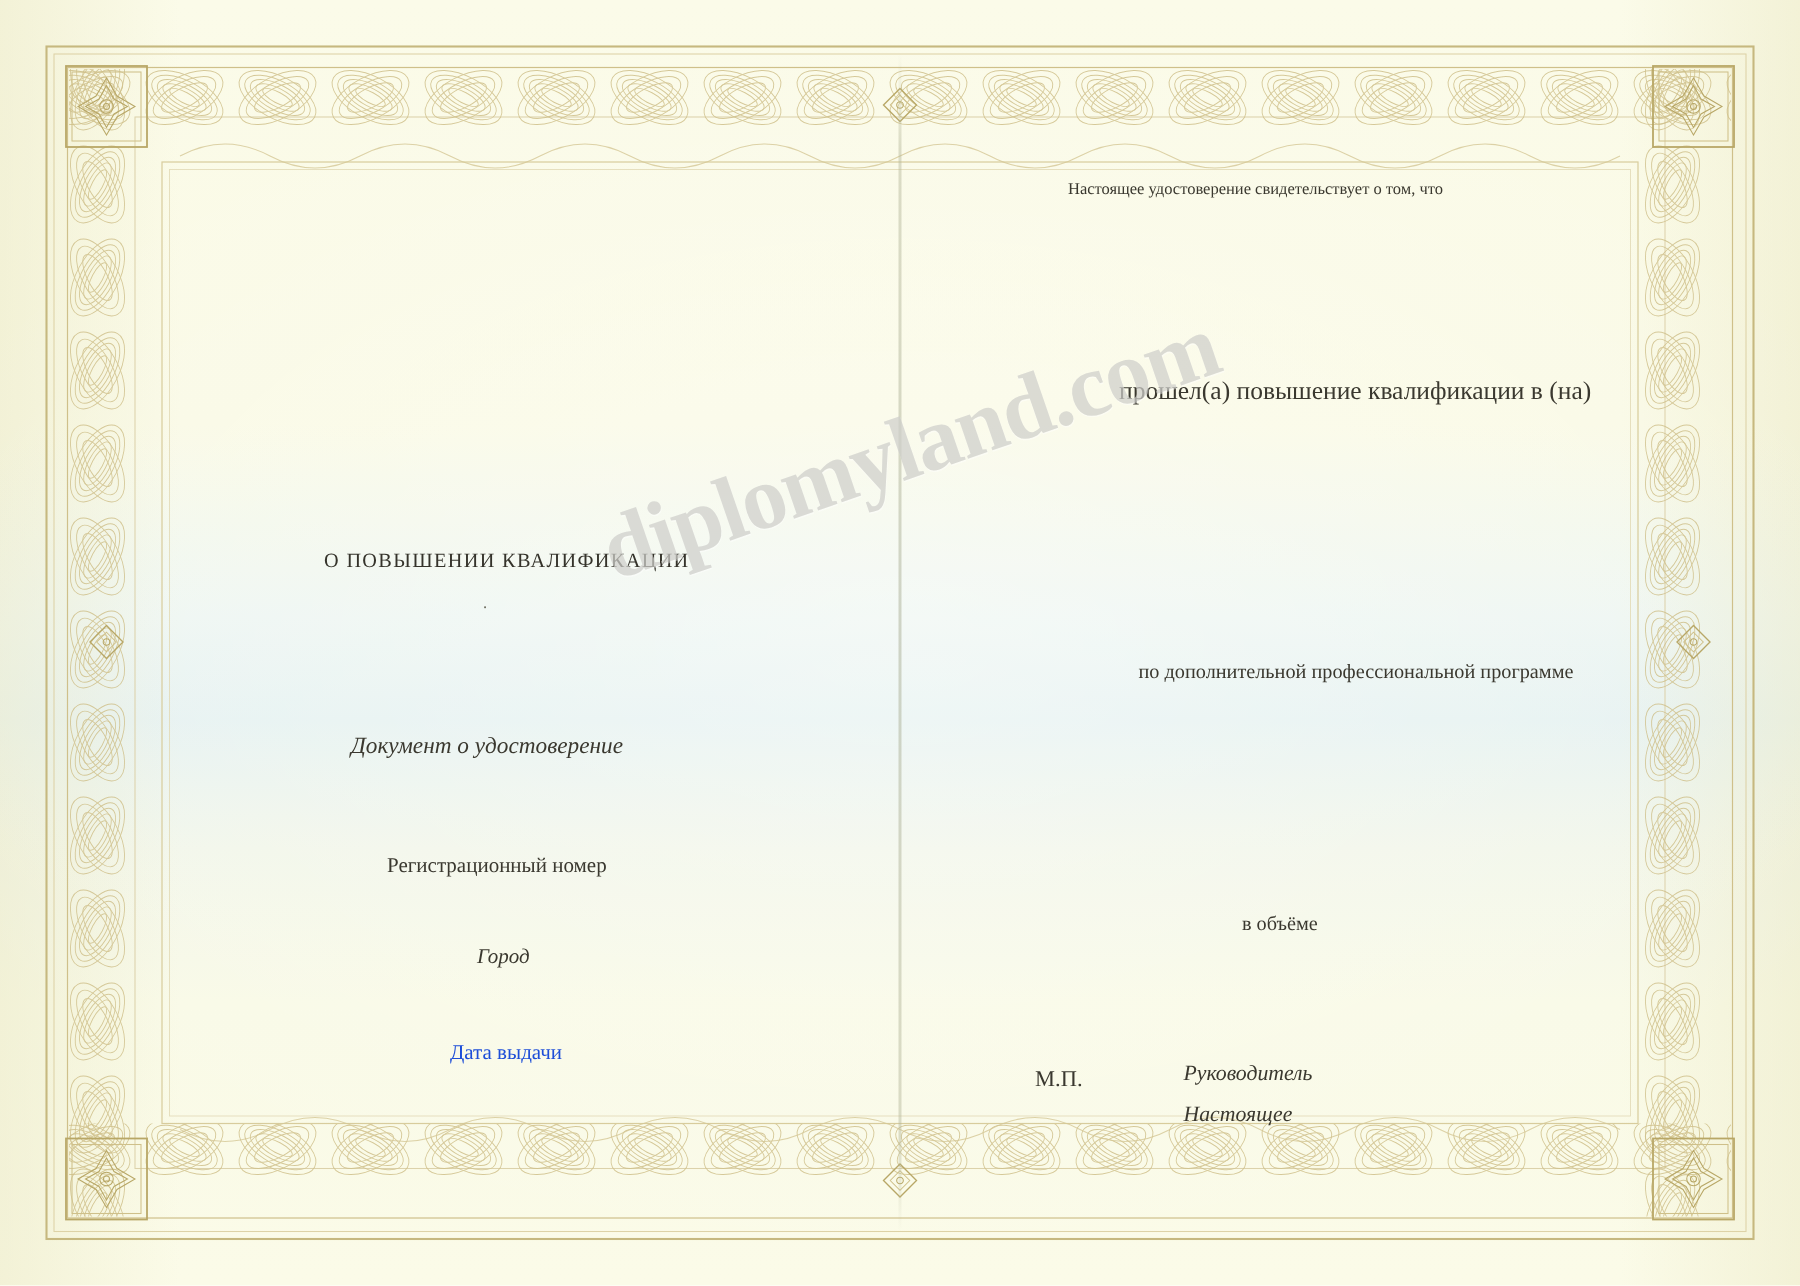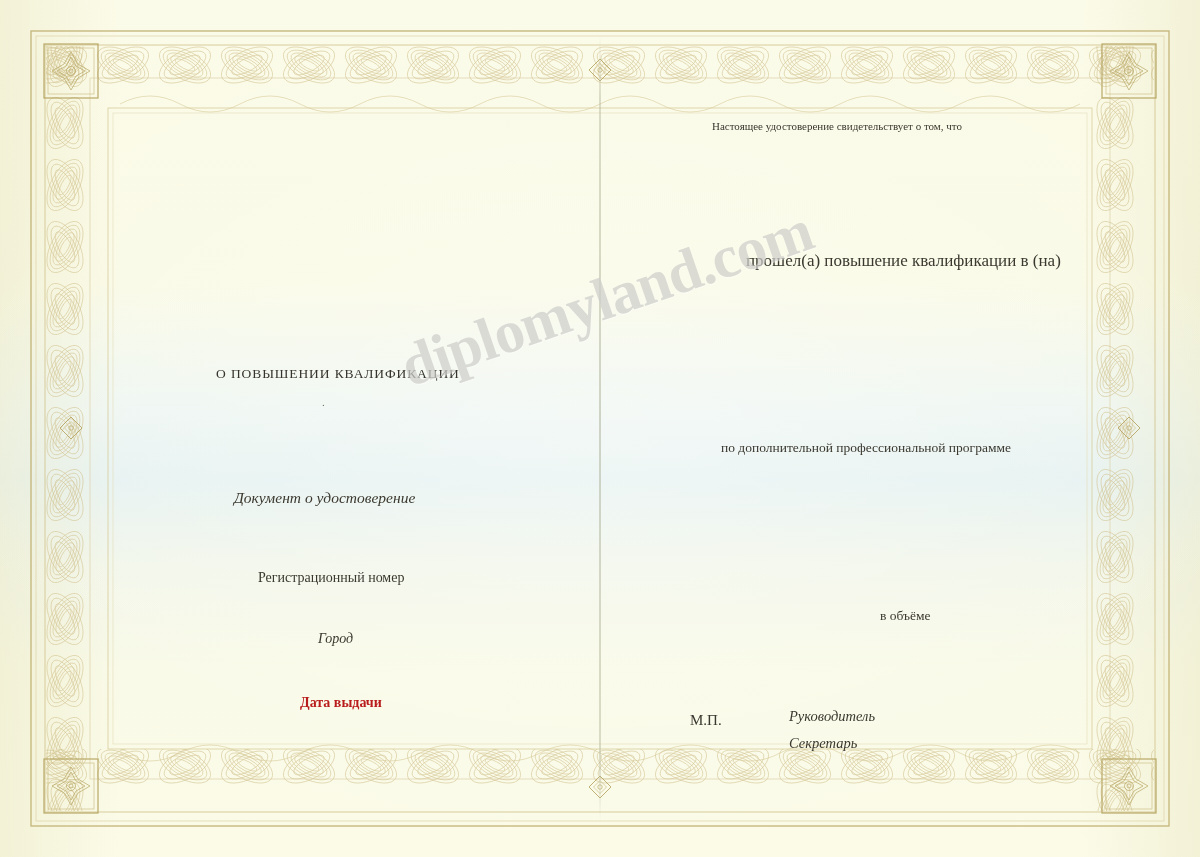--- a/index.html
+++ b/index.html
@@ -107,44 +107,43 @@
     left: 318px;
     top: 631px;
     font-size: 14px;
     color: #3a382f;
     font-style: italic;
   }
   .issue-date {
     left: 300px;
     top: 695px;
     font-size: 14px;
-    color: #b91c1c;
-    font-weight: bold;
+    color: #1d4ed8;
   }
 
   .right-1 {
     left: 712px;
     top: 120px;
     font-size: 11px;
     color: #3a382f;
   }
   .right-2 {
     left: 746px;
     top: 251px;
     font-size: 17px;
     color: #3a382f;
   }
   .right-3 {
-    left: 721px;
+    left: 759px;
     top: 440px;
     font-size: 13.5px;
     color: #3a382f;
   }
   .right-4 {
-    left: 880px;
+    left: 828px;
     top: 608px;
     font-size: 13.5px;
     color: #3a382f;
   }
   .seal-mark {
     left: 690px;
     top: 712px;
     font-size: 15px;
     color: #3a382f;
   }
@@ -277,17 +276,17 @@
   <div class="txt reg-number">Регистрационный номер</div>
   <div class="txt city">Город</div>
   <div class="txt issue-date">Дата выдачи</div>
 
   <div class="txt right-1">Настоящее удостоверение свидетельствует о том, что</div>
   <div class="txt right-2">прошел(а) повышение квалификации в (на)</div>
   <div class="txt right-3">по дополнительной профессиональной программе</div>
   <div class="txt right-4">в объёме</div>
   <div class="txt seal-mark">М.П.</div>
   <div class="txt sign-head">Руководитель</div>
-  <div class="txt sign-secretary">Секретарь</div>
+  <div class="txt sign-secretary">Настоящее</div>
 
   <div class="watermark">diplomyland.com</div>
 
 </div>
 
 </body></html>

